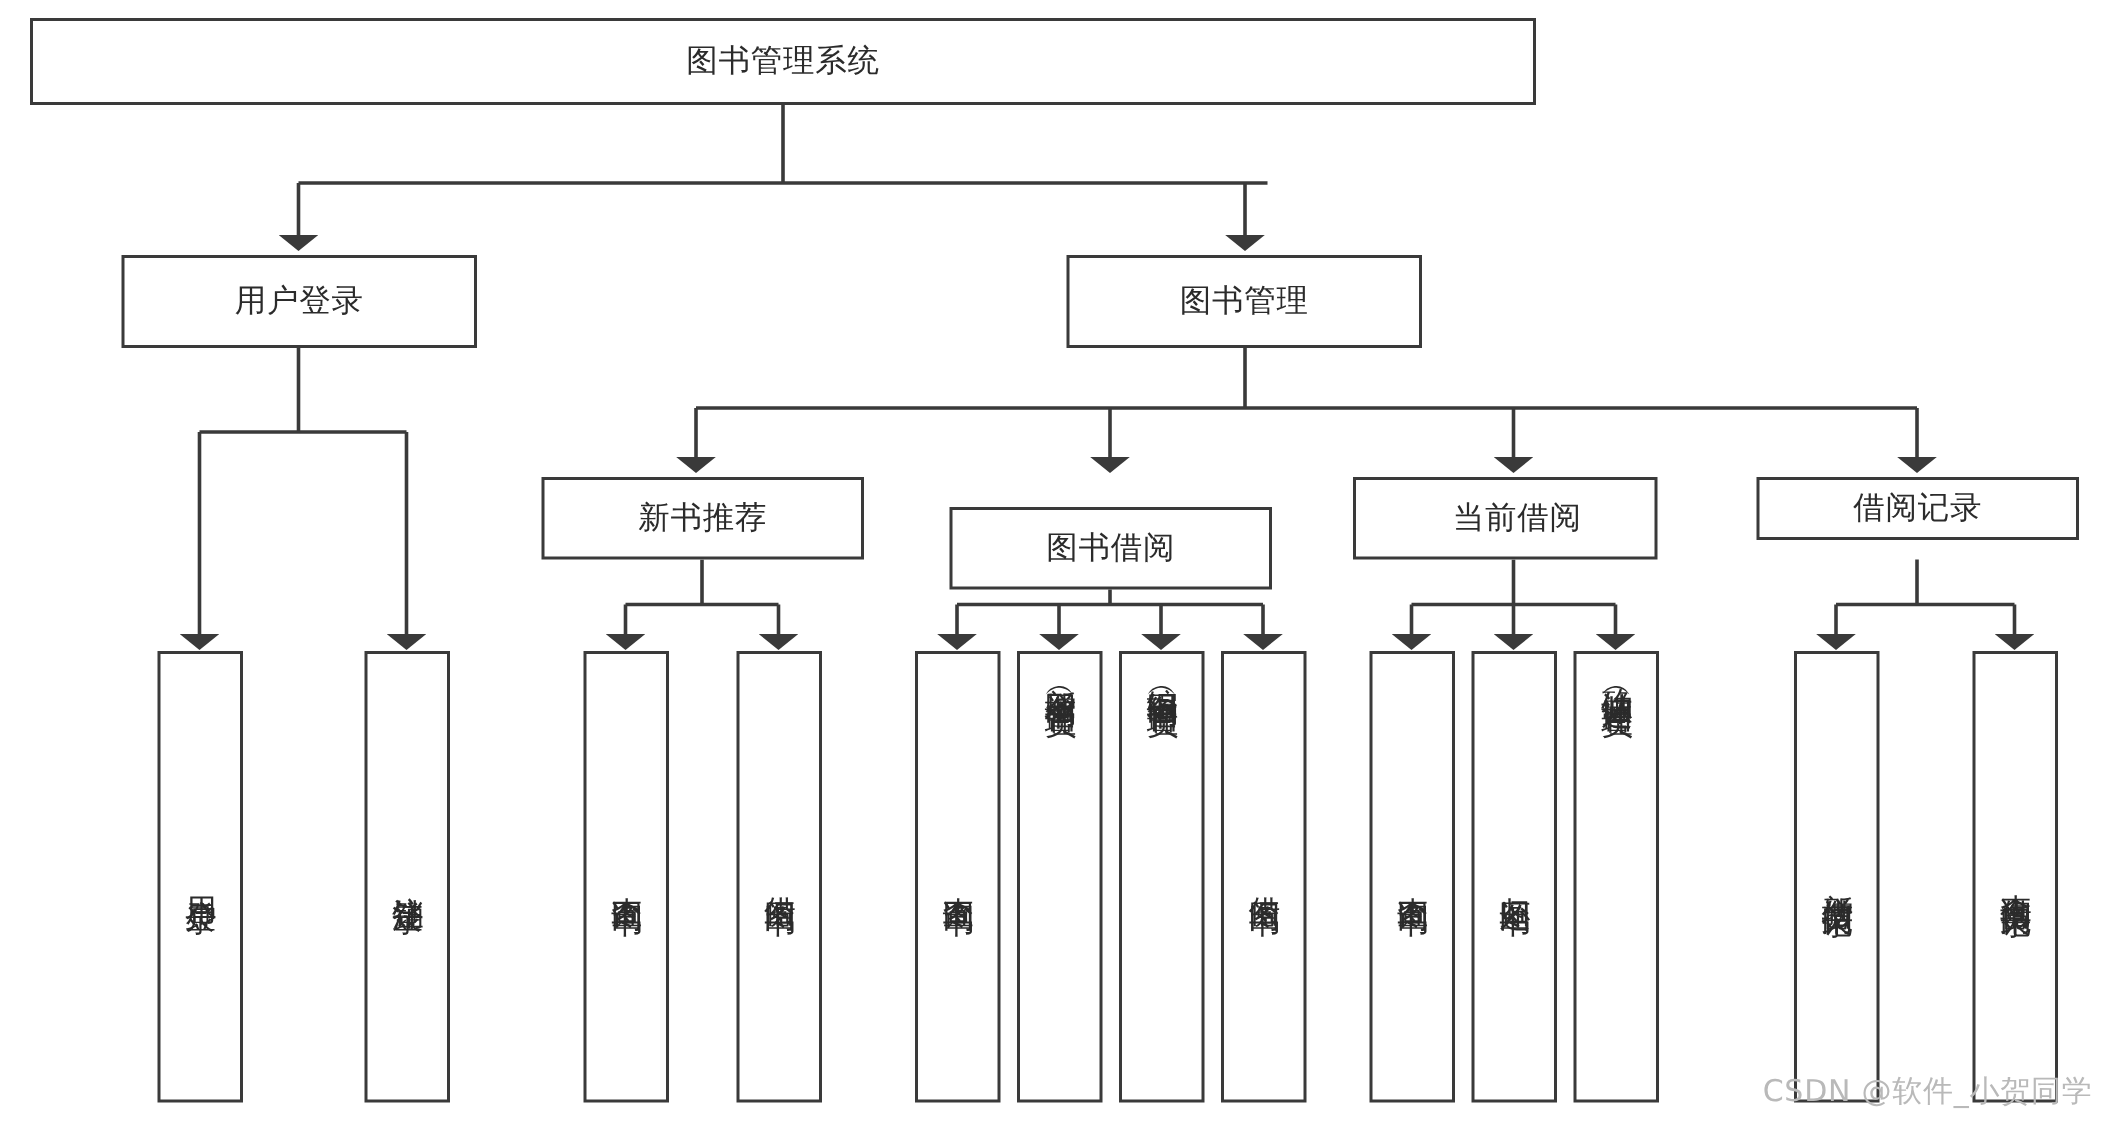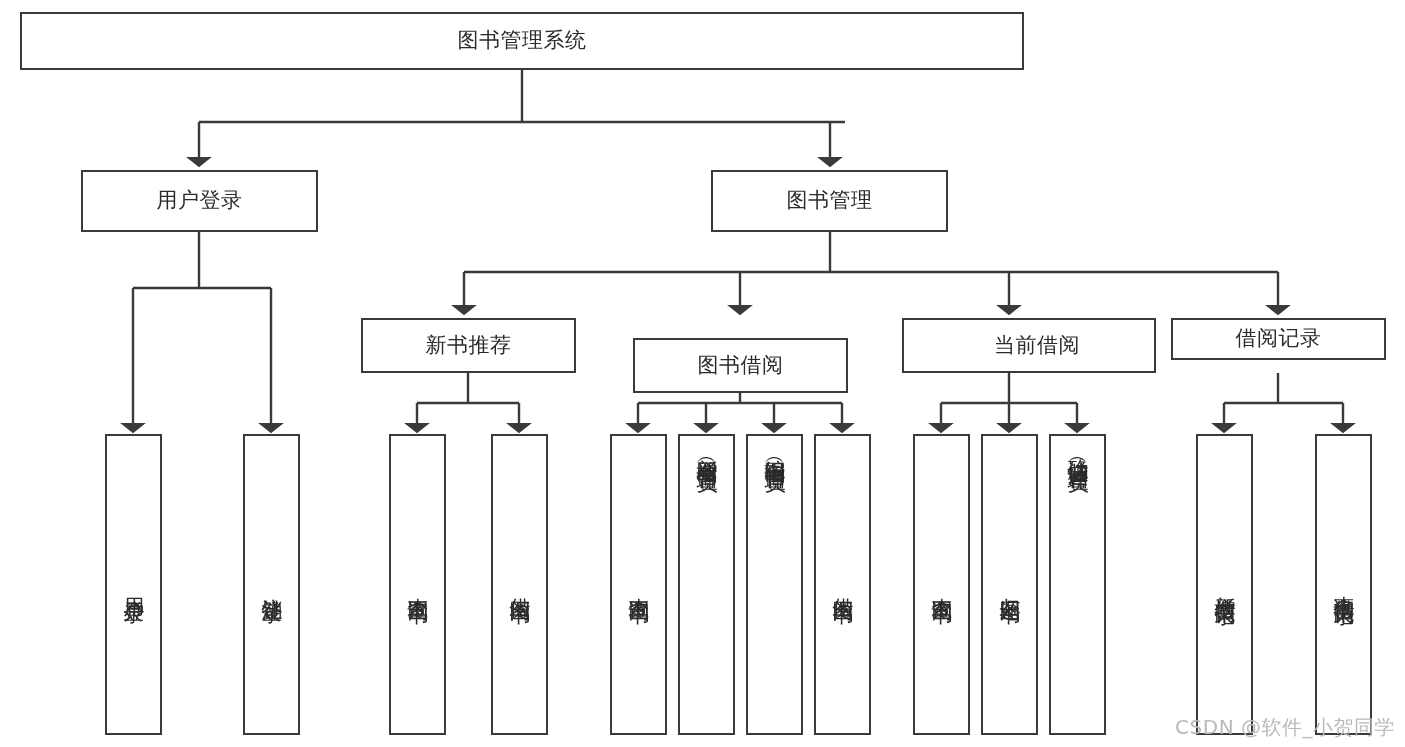--- a/index.html
+++ b/index.html
@@ -138,21 +138,21 @@
   </div>
 
   <div class="node horizontal" style="left:711px; top:170px; width:237px; height:62px;">
     <span class="node-label">图书管理</span>
   </div>
 
   <div class="node horizontal" style="left:633px; top:318px; width:215px; height:55px;margin-top:20px;">
     <span class="node-label">图书借阅</span>
   </div>
 
-  <div class="node horizontal" style="left:902px; top:318px; width:254px; height:55px;padding-left:16px;">
+  <div class="node horizontal" style="left:902px; top:318px; width:203px; height:55px;padding-left:16px;">
     <span class="node-label">当前借阅</span>
   </div>
 
   <div class="node horizontal" style="left:1171px; top:318px; width:215px; height:42px;">
     <span class="node-label">借阅记录</span>
   </div>
 
   <div class="node vertical centered" style="left:105px; top:434px; width:57px; height:301px;">
     <span class="node-label">用户登录</span>
   </div>

